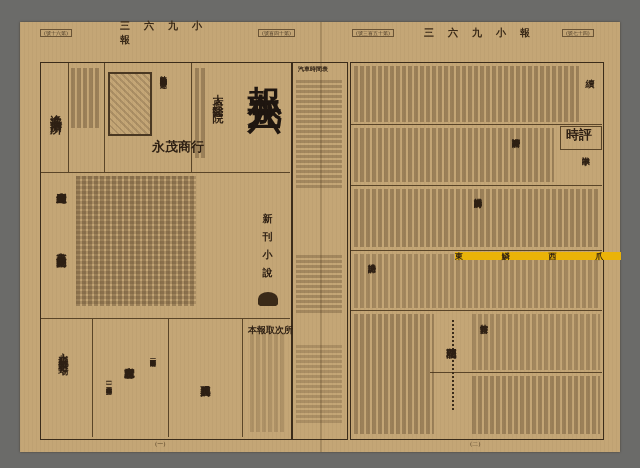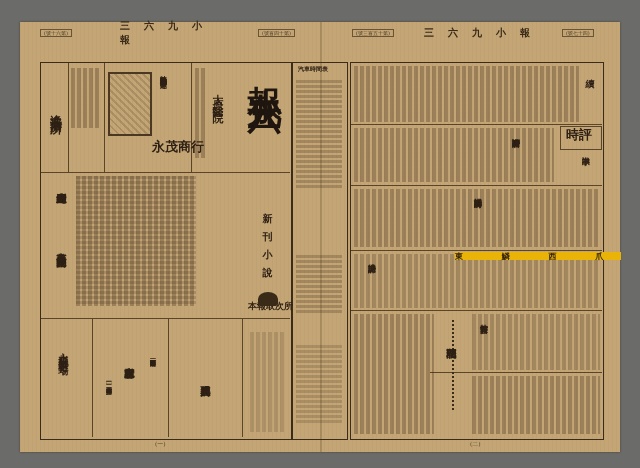--- a/index.html
+++ b/index.html
@@ -68,21 +68,21 @@
 <div class="hline" style="left:41px;top:318px;width:249px;"></div>
 <div class="vline" style="left:92px;top:319px;height:118px;"></div>
 <div class="vline" style="left:168px;top:319px;height:118px;"></div>
 <div class="vline" style="left:242px;top:319px;height:118px;"></div>
 
 <div class="vtext" style="left:58px;top:345px;font-size:10px;letter-spacing:2px;">永森記製材工場</div>
 <div class="vtext" style="left:124px;top:360px;font-size:10px;">永森記材木商行</div>
 <div class="vtext" style="left:106px;top:380px;font-size:6px;">[電話五〇四番]</div>
 <div class="vtext" style="left:150px;top:355px;font-size:6px;">臺南市西門町一丁目</div>
 <div class="vtext" style="left:200px;top:378px;font-size:10px;">長門屋玩具店</div>
-<div class="vtext" style="left:248px;top:302px;font-size:9px;writing-mode:horizontal-tb;">本報取次所</div>
+<div class="vtext" style="left:248px;top:326px;font-size:9px;writing-mode:horizontal-tb;">本報取次所</div>
 <div class="cols" style="left:250px;top:332px;width:36px;height:100px;opacity:0.3;"></div>
 
 <div class="masthead">三六九小報</div>
 <div class="emblem" style="left:258px;top:292px;"></div>
 
 <div class="vtext" style="left:298px;top:66px;font-size:6px;writing-mode:horizontal-tb;">汽車時間表</div>
 <div class="cols h" style="left:296px;top:80px;width:46px;height:110px;opacity:0.45;"></div>
 <div class="cols h" style="left:296px;top:255px;width:46px;height:60px;opacity:0.45;"></div>
 <div class="cols h" style="left:296px;top:345px;width:46px;height:80px;opacity:0.35;"></div>
 

